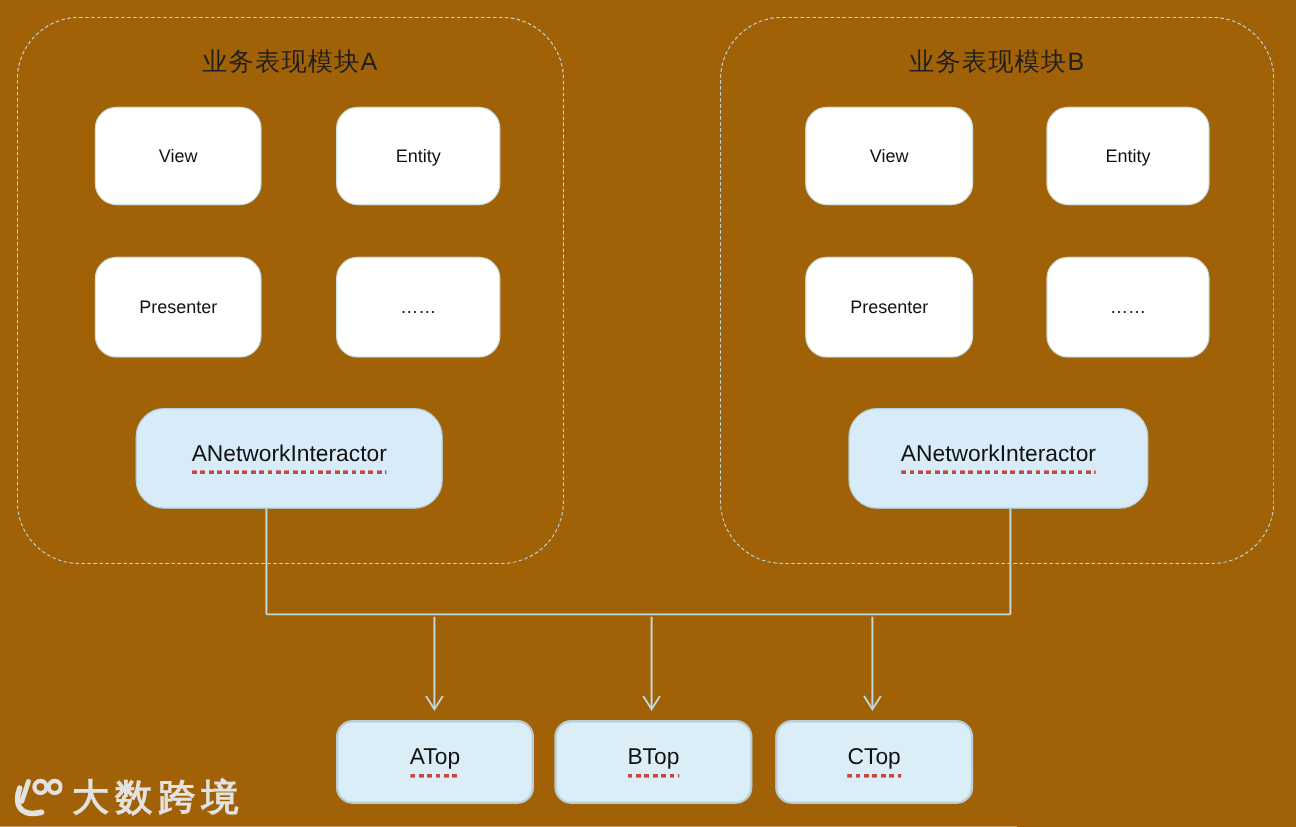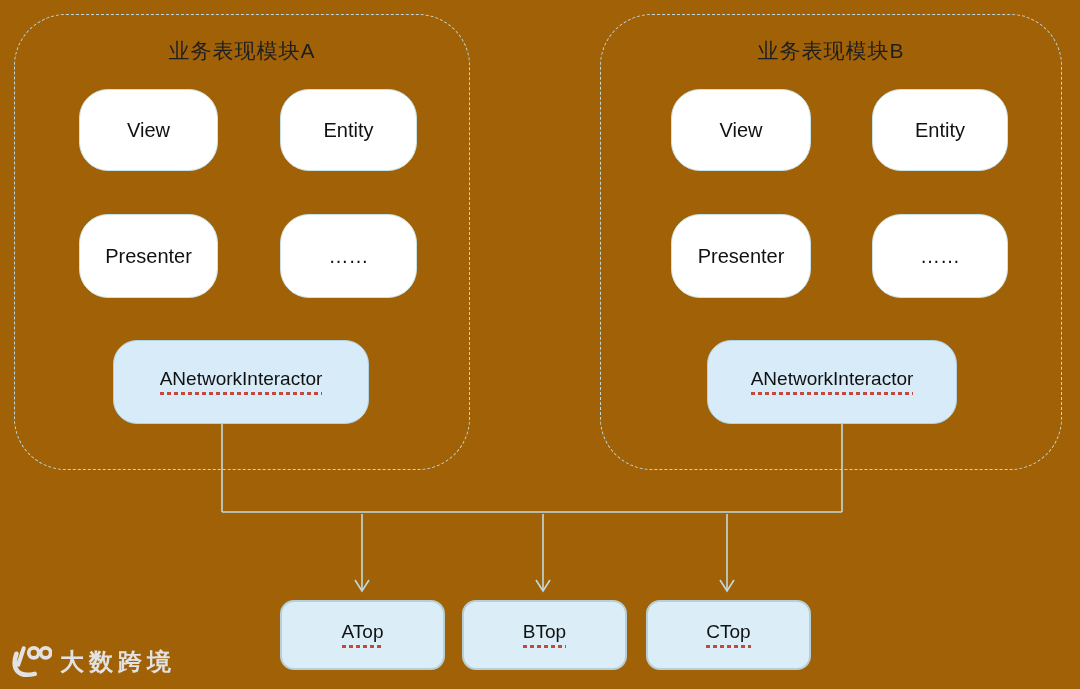--- a/index.html
+++ b/index.html
@@ -15,22 +15,22 @@
   .module-a{left:14px;width:456px;}
   .module-b{left:600px;width:462px;}
   .module-title{
     position:absolute;top:22px;left:0;right:0;text-align:center;
     font-size:21px;letter-spacing:1px;color:#1f1f1f;font-weight:500;
   }
   
   .box{
     position:absolute;display:flex;align-items:center;justify-content:center;
     box-sizing:border-box;background:#fff;
-    border:1.5px solid #c9e2e6;border-radius:29px;
-    font-size:20px;color:#111;
+    border:1.5px solid #c9e2e6;border-radius:18px;
+    font-size:15px;color:#111;
   }
   
   .pos-r1c1{left:64px;top:74px;width:139px;height:82px;}
   .pos-r1c2{left:265px;top:74px;width:137px;height:82px;text-align:right;}
   .pos-r2c1{left:64px;top:199px;width:139px;height:84px;text-align:right;}
   .pos-r2c2{left:265px;top:199px;width:137px;height:84px;}
   .module-b .pos-r1c1{left:70px;width:140px;}
   .module-b .pos-r1c2{left:271px;width:136px;}
   .module-b .pos-r2c1{left:70px;width:140px;}
   .module-b .pos-r2c2{left:271px;width:136px;}
@@ -54,21 +54,21 @@
     display:inline-block;padding-bottom:6px;line-height:1.1;
     background-image:repeating-linear-gradient(to right,#c7473c 0 4px,rgba(0,0,0,0) 4px 7px);
     background-size:100% 3.5px;background-position:0 100%;background-repeat:no-repeat;
   }
   .connectors{position:absolute;left:0;top:0;width:1080px;height:689px;pointer-events:none;}
   
   .watermark{
     position:absolute;left:10px;top:644px;display:flex;align-items:center;gap:8px;
     color:#e2e2e2;user-select:none;
   }
-  .watermark .wm-text{font-size:24px;font-weight:700;letter-spacing:5px;text-align:right;}
+  .watermark .wm-text{font-size:31px;font-weight:700;letter-spacing:5px;text-align:right;}
 </style>
 </head>
 <body>
 
 <div class="stage">
 
   <svg class="connectors" viewBox="0 0 1080 689" xmlns="http://www.w3.org/2000/svg">
     <g stroke="#c0dade" stroke-width="1.6" fill="none">
 
       <line x1="222" y1="423" x2="222" y2="512"></line>

